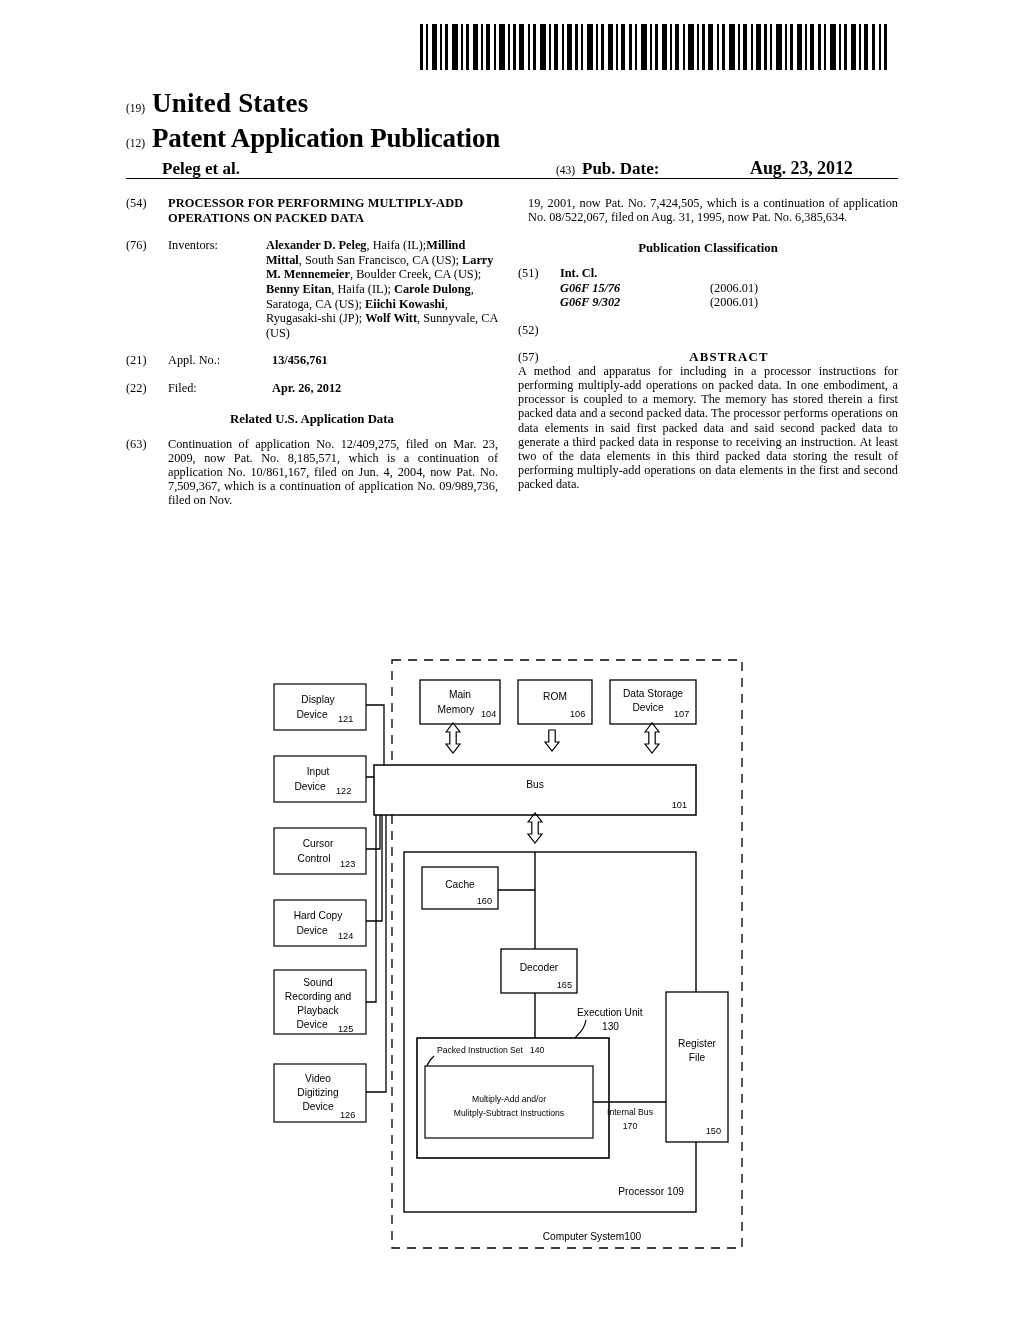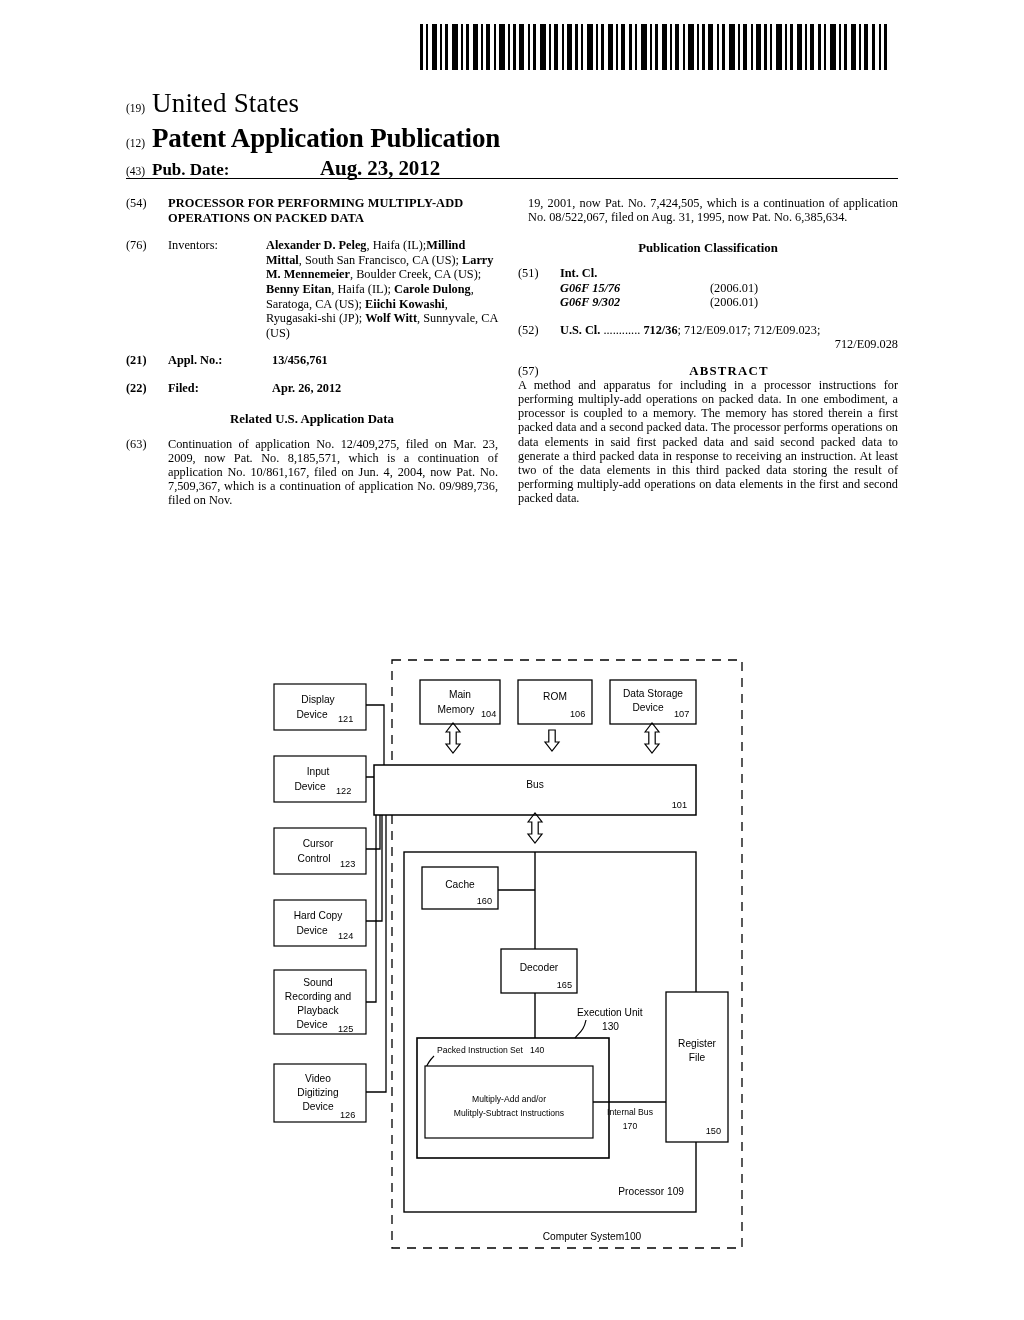--- a/index.html
+++ b/index.html
@@ -18,49 +18,49 @@
   .barcode { height:46px; width:470px; }
   .barcode-num {
     font-family:"Liberation Serif", serif;
     font-size:14.5px; letter-spacing:.6px; margin-top:2px;
   }
 
   
   .masthead { position:absolute; left:126px; top:88px; width:772px; }
   .ms-row { display:flex; align-items:baseline; }
   .paren { font-size:11.5px; width:26px; flex:none; }
-  .us-title { font-size:27px; font-weight:normal; letter-spacing:.2px; }
+  .us-title { font-size:27px; font-weight:bold; letter-spacing:.2px; }
   .pap-title { font-size:27px; font-weight:bold; letter-spacing:-.2px; }
   .ms-left { width:430px; flex:none; }
   .ms-right { flex:1; display:flex; align-items:baseline; }
   .ms-right .paren { width:26px; }
   .lbl { font-size:17px; font-weight:bold; width:112px; flex:none; }
   .val { font-size:21px; font-weight:bold; letter-spacing:-.1px; }
-  .val.date { font-size:21px; padding-left:56px; }
+  .val.date { font-size:18px; padding-left:56px; }
   .authors { font-size:17px; font-weight:bold; padding-left:36px; margin-top:3px; }
   .rule { position:absolute; left:126px; top:178px; width:772px; border-top:1.6px solid #000; }
 
   
   .col { position:absolute; top:196px; font-size:12.3px; line-height:14.1px; }
   .col-l { left:126px; width:372px; }
   .col-r { left:518px; width:380px; }
 
   .item { display:flex; margin-bottom:13px; }
   .item .num { width:42px; flex:none; }
   .item .body { flex:1; }
   .just { text-align:justify; }
 
   .title54 { font-weight:bold; font-size:12.4px; line-height:14.6px; letter-spacing:.1px; }
   .inv-label { width:98px; flex:none; }
   .inv-body { flex:1; line-height:14.6px; }
   b { font-weight:bold; }
 
   .kv { display:flex; margin-bottom:14px; }
-  .kv .num { width:42px; flex:none;font-weight:bold; }
-  .kv .k { width:104px; flex:none;font-weight:bold; }
+  .kv .num { width:42px; flex:none; }
+  .kv .k { width:104px; flex:none; }
   .kv .v { font-weight:bold; }
 
   .ctr-head { text-align:center; font-weight:bold; font-size:12.8px; margin:16px 0 11px 0; }
 
   .intcl-head { font-weight:bold; margin-bottom:1px; }
   .cl-row { display:flex; }
   .cl-code { width:150px; flex:none; font-weight:bold; font-style:italic; }
   .cl-ver { }
   .uscl-body { }
   .uscl-2nd { text-align:right; }
@@ -165,20 +165,23 @@
       <span class="us-title">United States</span>
     </div>
   </div>
   <div class="ms-row" style="margin-top:4px;">
     <div class="ms-left" style="display:flex;align-items:baseline;">
       <span class="paren">(12)</span>
       <span class="pap-title">Patent Application Publication</span>
     </div>
   </div>
   <div class="ms-row" style="margin-top:2px;">
+    <div class="ms-left">
+      <div class="authors">Peleg et al.</div>
+    </div>
     <div class="ms-right">
       <span class="paren">(43)</span>
       <span class="lbl">Pub. Date:</span>
       <span class="val date">Aug. 23, 2012</span>
     </div>
   </div>
 </div>
 <div class="rule"></div>
 
 <div class="col col-l">
@@ -232,26 +235,20 @@
           <div class="cl-row">
             <div class="cl-code">G06F  9/302</div>
             <div class="cl-ver">(2006.01)</div>
           </div>
         </div>
     </div>
   </div>
 
   <div class="item">
     <div class="num">(52)</div>
-    <div class="body">
-      <div class="uscl-body">
-        <b>U.S. Cl.</b><span> ............ </span><b>712/36</b><span>; 712/E09.017; 712/E09.023;</span>
-      </div>
-      <div class="uscl-2nd">712/E09.028</div>
-    </div>
   </div>
 
   <div class="item" style="margin-top:10px;margin-bottom:0;">
     <div class="num">(57)</div>
     <div class="body abs-head">ABSTRACT</div>
   </div>
   <div class="abstract">A method and apparatus for including in a processor instructions for performing multiply-add operations on packed data. In one embodiment, a processor is coupled to a memory. The memory has stored therein a first packed data and a second packed data. The processor performs operations on data elements in said first packed data and said second packed data to generate a third packed data in response to receiving an instruction. At least two of the data elements in this third packed data storing the result of performing multiply-add operations on data elements in the first and second packed data.</div>
 </div>
 
 <div class="figure">

